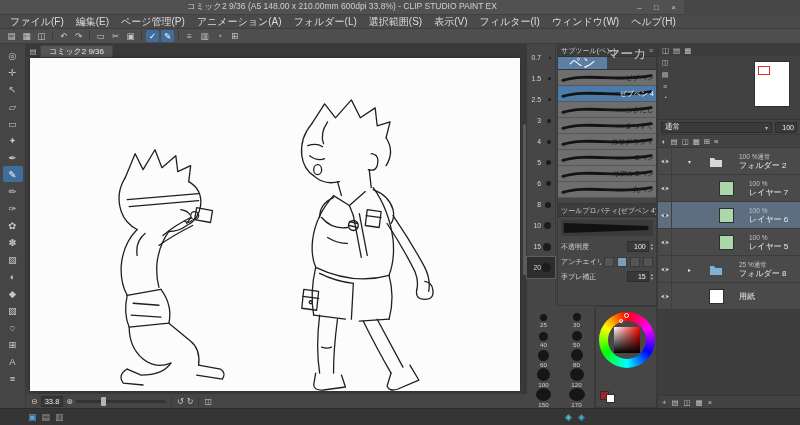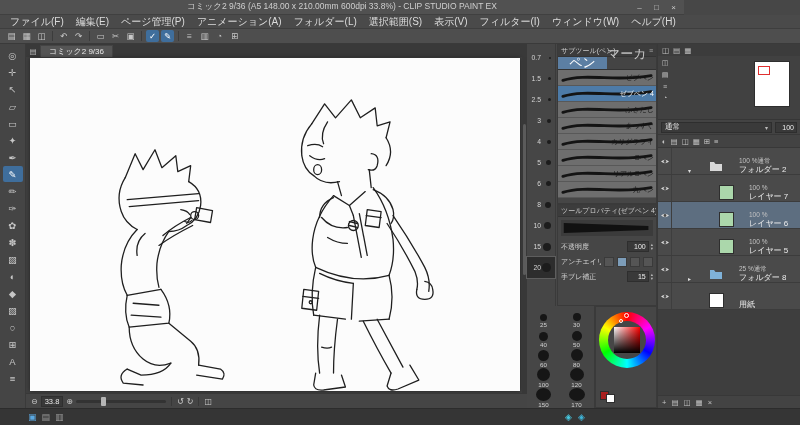--- a/index.html
+++ b/index.html
@@ -127,21 +127,21 @@
   .nav-icons{position:absolute;left:2px;top:3px;display:flex;flex-direction:column;gap:4px}
   .nav-icons .ic{width:10px;text-align:center;font-size:7px}
   .nav-thumb{position:absolute;right:10px;top:5px;width:36px;height:46px;background:#fff;border:1px solid #2e2e2e}
   .nav-red{position:absolute;left:3px;top:4px;width:12px;height:9px;border:1px solid #e03030}
   .blend-row{height:15px;display:flex;align-items:center;gap:3px;padding:0 3px;border-bottom:1px solid #383838}
   .dropdown{flex:1;height:11px;background:#3a3a3a;border:1px solid #2e2e2e;display:flex;align-items:center;
             padding:0 3px;font-size:7.5px;color:#eee}
   .caret{margin-left:auto;font-size:6px;color:#bbb}
   .lp-toolbar{height:13px;display:flex;align-items:center;gap:4px;padding:0 4px;border-bottom:1px solid #383838}
   .layer-list{flex:1;overflow:hidden;background:#3e3e3e}
-  .lrow{display:flex;align-items:flex-end;height:27px;background:#4a4a4a;border-bottom:1px solid #3c3c3c;
+  .lrow{display:flex;align-items:center;height:27px;background:#4a4a4a;border-bottom:1px solid #3c3c3c;
         gap:14px;padding-right:2px}
   .lrow.active{background:#5d6e80}
   .lrow.indent .larrow{margin-left:10px}
   .leye{width:14px;height:100%;display:flex;align-items:center;justify-content:center;border-right:1px solid #3e3e3e}
   .larrow{width:7px;font-size:6px;color:#ddd;visibility:hidden;text-align:center}
   .t-folder .larrow{visibility:visible}
   .larrow::before{content:"▾"}
   .collapsed .larrow::before{content:"▸"}
   .lthumb{width:18px;height:18px;display:flex;align-items:center;justify-content:center}
   .thumb-chip{width:15px;height:15px;background:var(--chip,#888);border:1px solid #2e2e2e;display:block}

